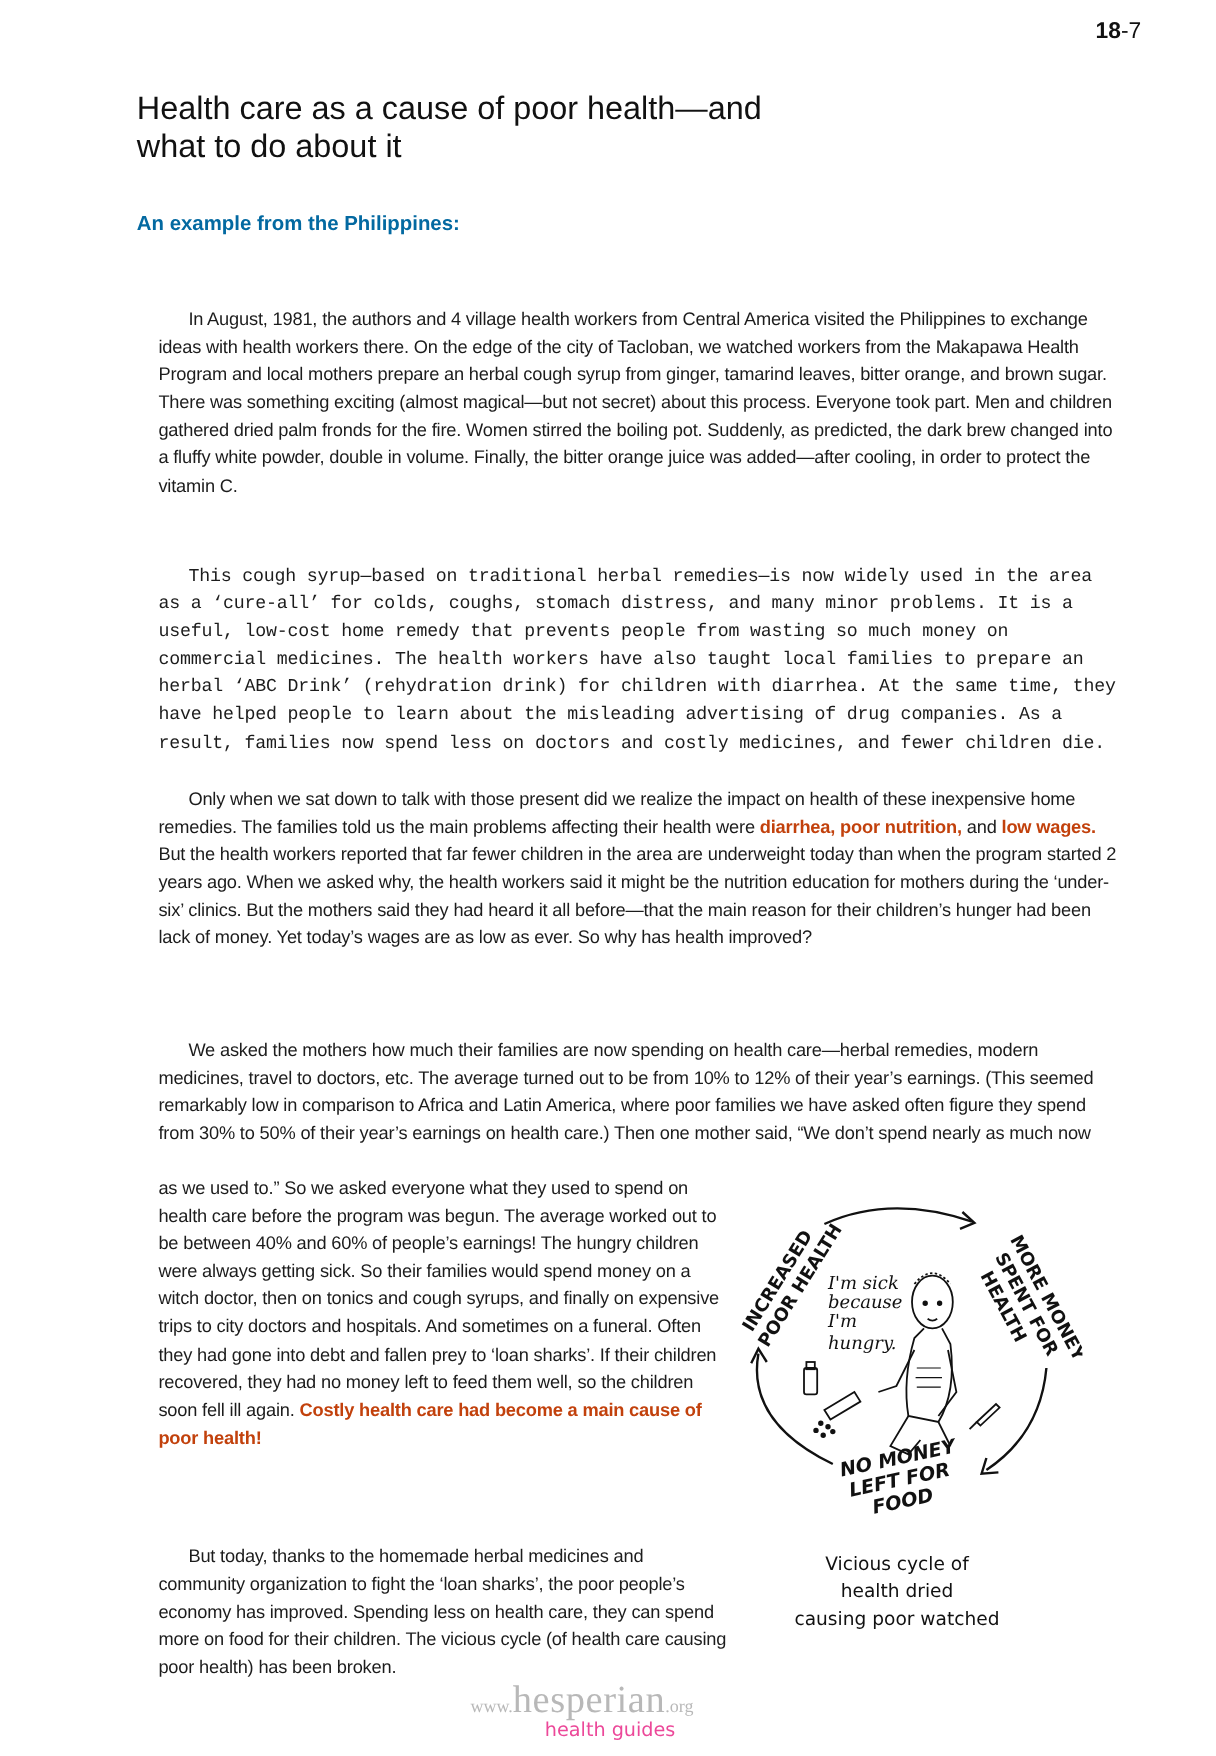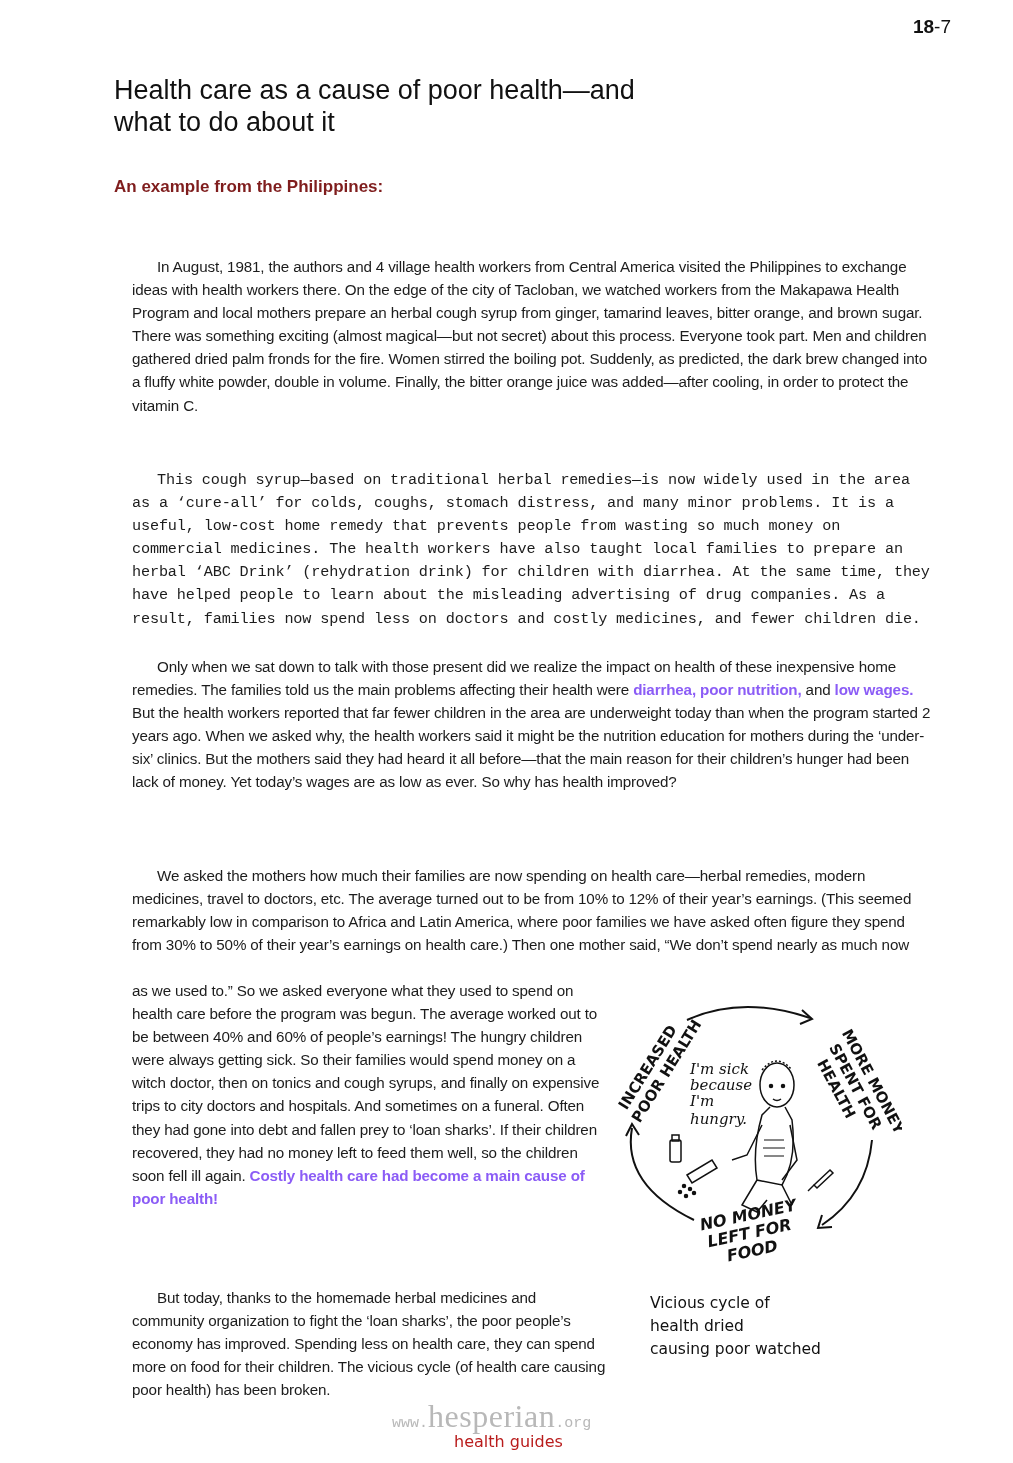--- a/index.html
+++ b/index.html
@@ -13,53 +13,53 @@
       font-size: 19px; color: #111;
     }
     .page-number .chap { font-weight: bold; margin-top: 44px; }
     .page-number .dash, .page-number .pg { font-weight: normal; }
     .title {
       position: absolute; left: 114px; top: 74px; width: 560px;
       font-size: 27px; line-height: 32px; font-weight: normal; margin: 0; color: #111;
     }
     .subtitle {
       position: absolute; left: 114px; top: 177px;
-      font-size: 17px; font-weight: bold; margin: 0; color: #7f1d1d;
+      font-size: 17px; font-weight: bold; margin: 0; color: #0369a1;
     }
     .para {
       position: absolute; left: 115px; width: 800px;
       font-size: 15.2px; line-height: 23.1px; margin: 17px;
       text-indent: 25px; letter-spacing: -0.15px; color: #1c1c1c;
       font-stretch: condensed;
     }
     .p1 { top: 238px; }
     .p2 { top: 452px; font-family: Liberation Mono, monospace; }
     .p3 { top: 638px; }
     .p4 { top: 847px; }
     .p5 { top: 962px; width: 480px; text-indent: 0; }
     .p6 { top: 1269px; width: 480px; }
-    .para b { font-weight: bold; color: #8b5cf6; text-align: right; }
+    .para b { font-weight: bold; color: #c2410c; text-align: right; }
     .figure {
       position: absolute; left: 582px; top: 990px; width: 320px; height: 285px;
     }
     .figure svg { width: 100%; height: 100%; }
     .caption {
       position: absolute; left: 650px; top: 1292px; width: 195px;
-      font-family: "DejaVu Sans", sans-serif;
+      text-align: center; font-family: "DejaVu Sans", sans-serif;
       font-size: 15.5px; line-height: 23px; color: #111;
     }
     .footer {
       position: absolute; left: 392px; top: 1398px; width: 240px;
       color: #b8b8b8; text-align: left;
     }
-    .footer .www, .footer .org { font-family: Liberation Mono, monospace; font-size: 15px; }
+    .footer .www, .footer .org { font-family: Liberation Serif, serif; font-size: 15px; }
     .footer .brand { font-family: Liberation Serif, serif; font-size: 32px; letter-spacing: 0.5px; }
     .footer .tag {
       position: absolute; left: 62px; top: 34px;
-      font-family: "DejaVu Sans", sans-serif; font-size: 16px; color: #b91c1c;
+      font-family: "DejaVu Sans", sans-serif; font-size: 16px; color: #ec4899;
     }
     .fig-text { font-family: "DejaVu Sans", sans-serif; font-weight: bold; fill: #111; }
     .fig-speech { font-family: "DejaVu Serif", serif; font-style: italic; fill: #111; }
   </style>
 </head>
 <body>
 
 <div class="page-number">
   <span class="chap">18</span><span class="dash">-</span><span class="pg">7</span>
 </div>

